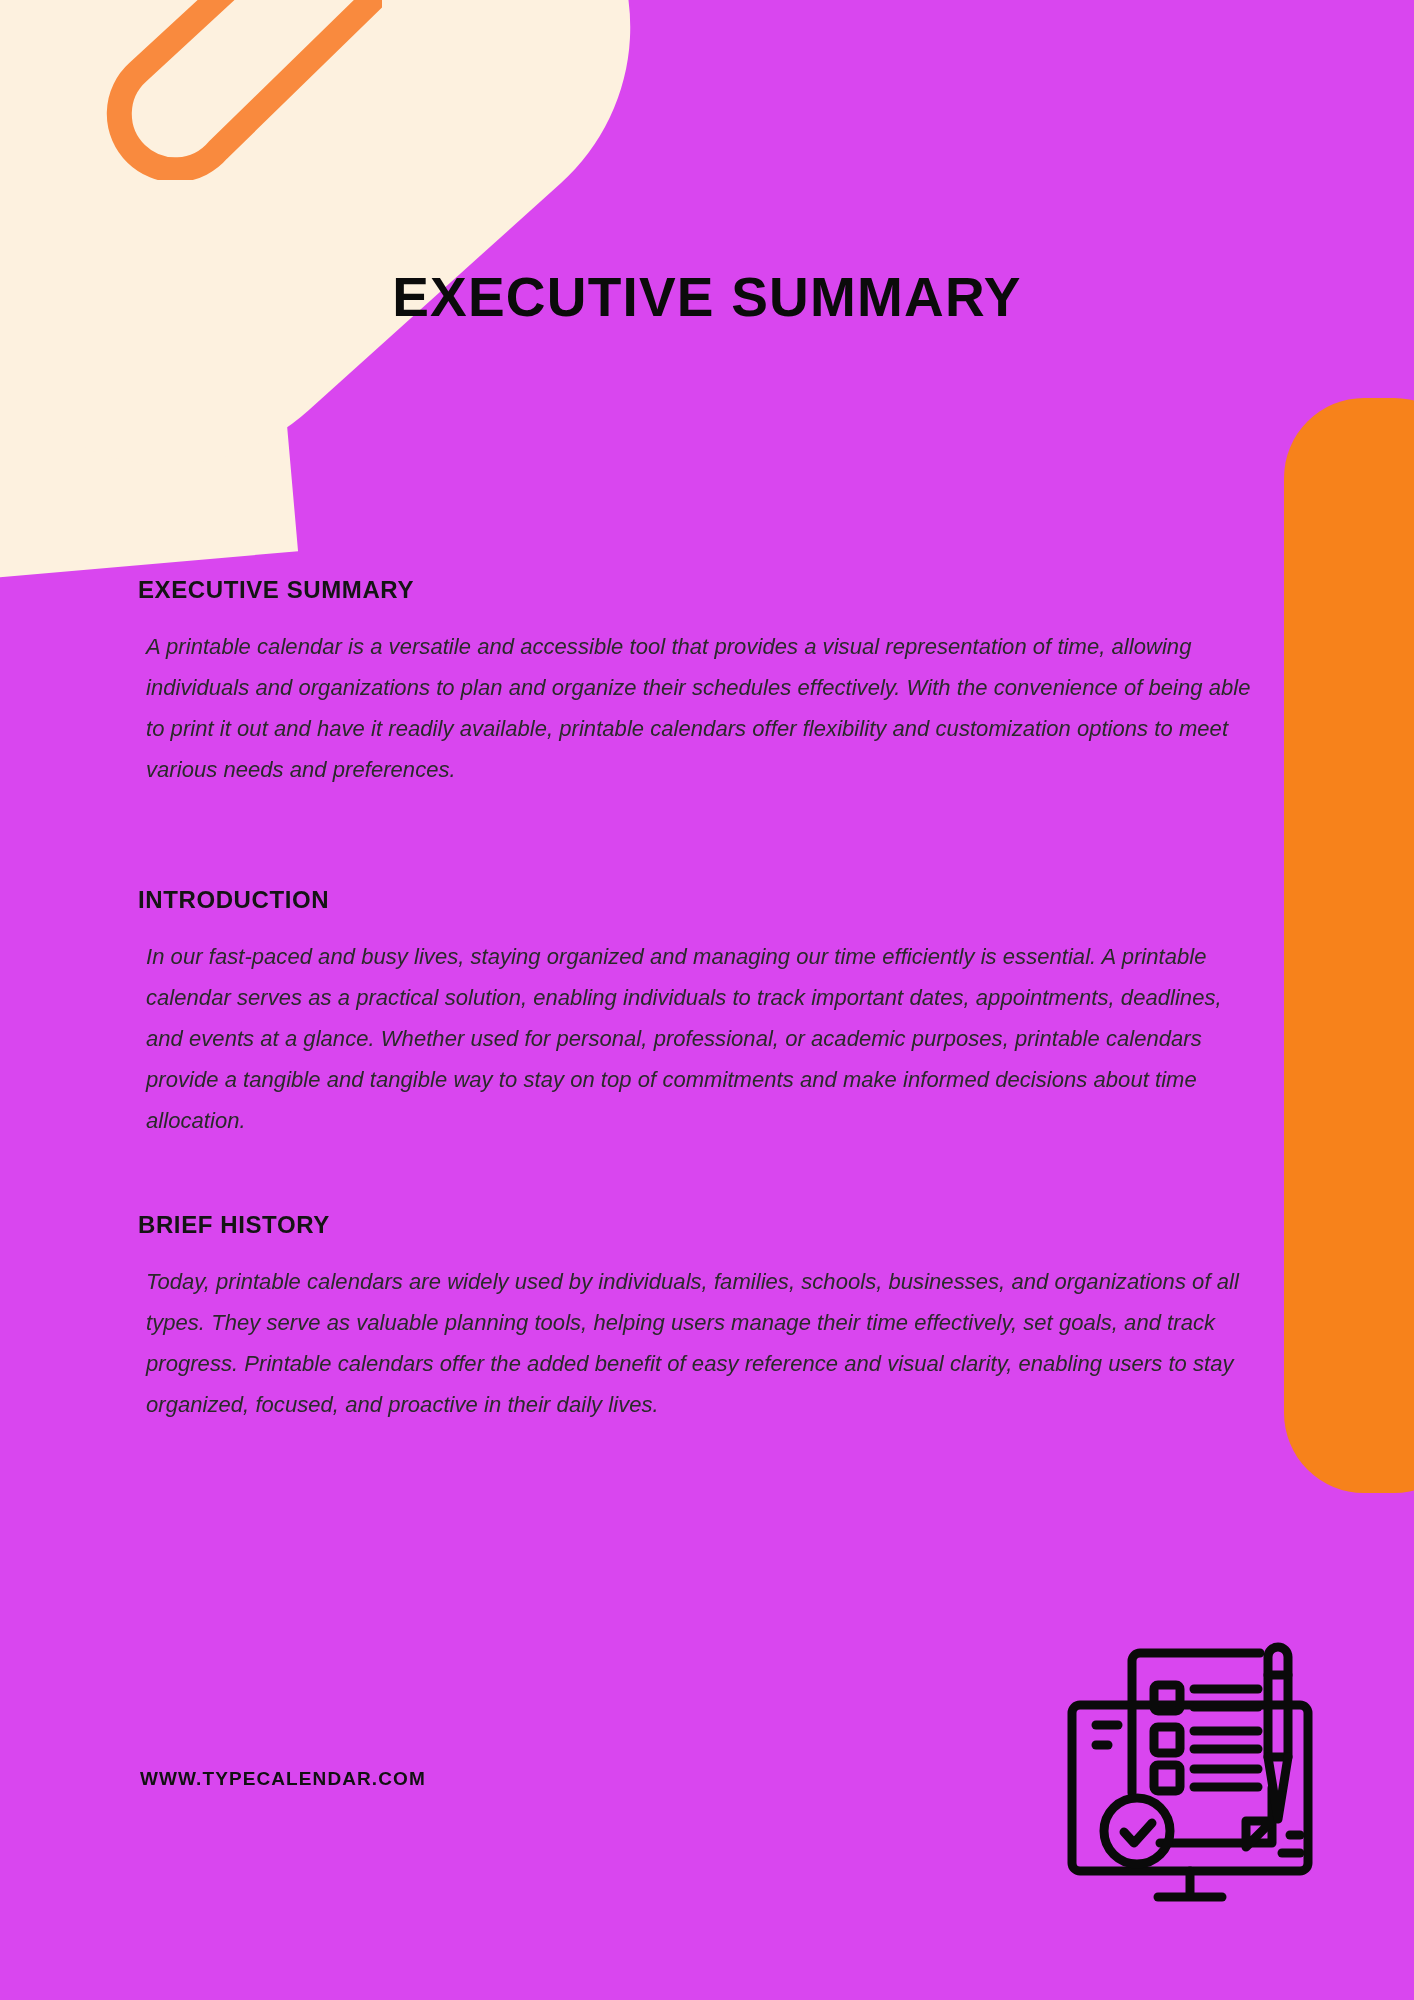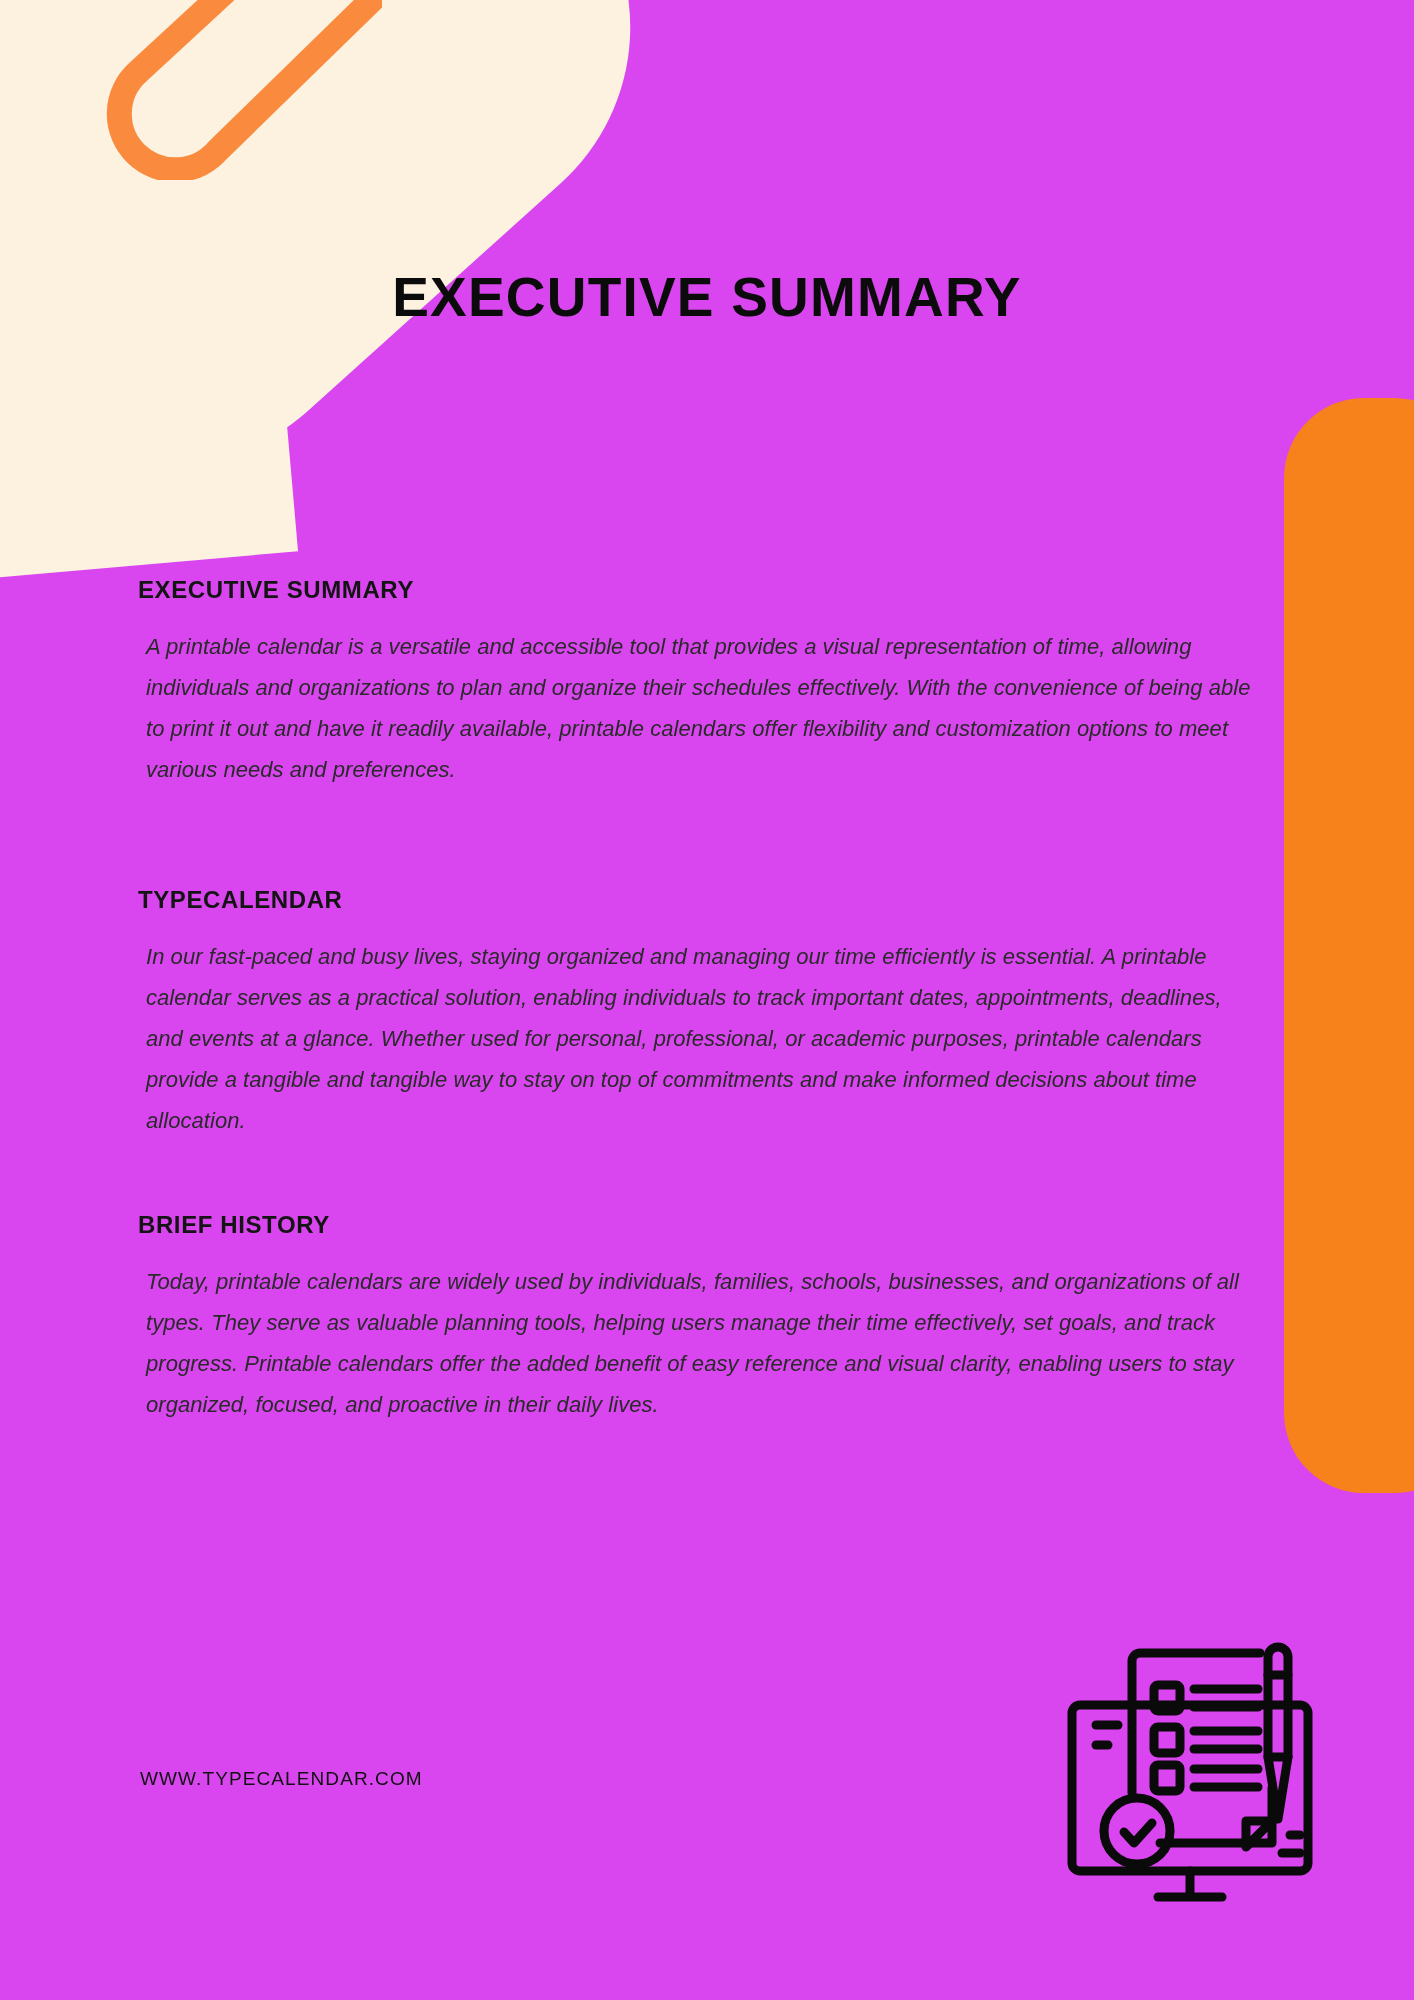--- a/index.html
+++ b/index.html
@@ -115,21 +115,21 @@
   }
 
   .gap-lg { height: 88px; }
   .gap-md { height: 62px; }
 
   .footer-url {
     position: absolute;
     left: 140px;
     top: 1768px;
     font-size: 19px;
-    font-weight: 400;
+    font-weight: 700;
     letter-spacing: 1.1px;
     color: #111111;
   }
 
   .corner-icon {
     position: absolute;
     left: 1040px;
     top: 1613px;
     width: 300px;
     height: 300px;
@@ -160,21 +160,21 @@
     <div class="body-wrap">
 
       <div class="section">
         <h2 class="section-heading">EXECUTIVE SUMMARY</h2>
         <p class="section-body">A printable calendar is a versatile and accessible tool that provides a visual representation of time, allowing individuals and organizations to plan and organize their schedules effectively. With the convenience of being able to print it out and have it readily available, printable calendars offer flexibility and customization options to meet various needs and preferences.</p>
       </div>
 
       <div class="gap-lg"></div>
 
       <div class="section">
-        <h2 class="section-heading">TYPECALENDAR</h2>
+        <h2 class="section-heading">INTRODUCTION</h2>
         <p class="section-body">In our fast-paced and busy lives, staying organized and managing our time efficiently is essential. A printable calendar serves as a practical solution, enabling individuals to track important dates, appointments, deadlines, and events at a glance. Whether used for personal, professional, or academic purposes, printable calendars provide a tangible and tangible way to stay on top of commitments and make informed decisions about time allocation.</p>
       </div>
 
       <div class="gap-md"></div>
 
       <div class="section">
         <h2 class="section-heading">BRIEF HISTORY</h2>
         <p class="section-body">Today, printable calendars are widely used by individuals, families, schools, businesses, and organizations of all types. They serve as valuable planning tools, helping users manage their time effectively, set goals, and track progress. Printable calendars offer the added benefit of easy reference and visual clarity, enabling users to stay organized, focused, and proactive in their daily lives.</p>
       </div>
 

